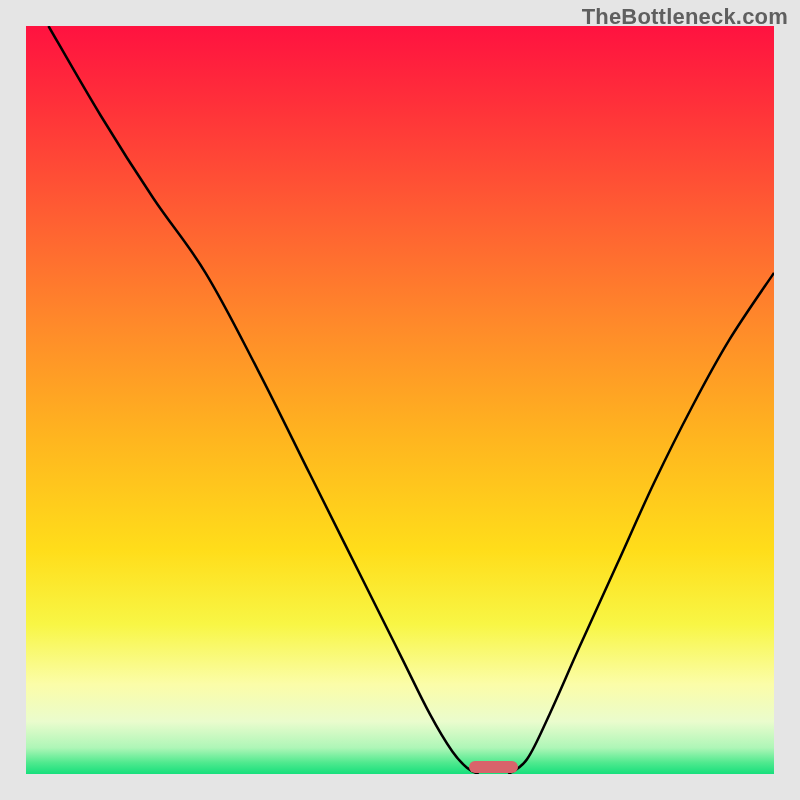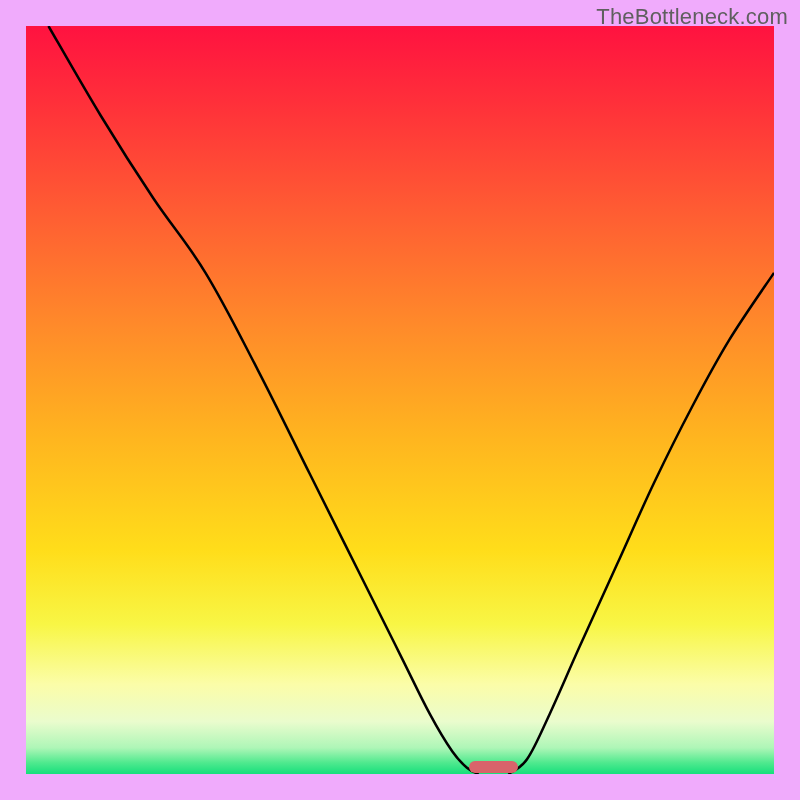--- a/index.html
+++ b/index.html
@@ -7,21 +7,22 @@
     padding: 0;
     width: 800px;
     height: 800px;
     background: #000;
     overflow: hidden;
   }
   .frame {
     position: relative;
     width: 800px;
     height: 800px;
-    background: #f0abfc;
+    background: #e5e5e5;
+    font-weight: bold;
   }
   .plot-area {
     position: absolute;
     left: 26px;
     top: 26px;
     width: 748px;
     height: 748px;
     overflow: hidden;
   }
   .gradient {

